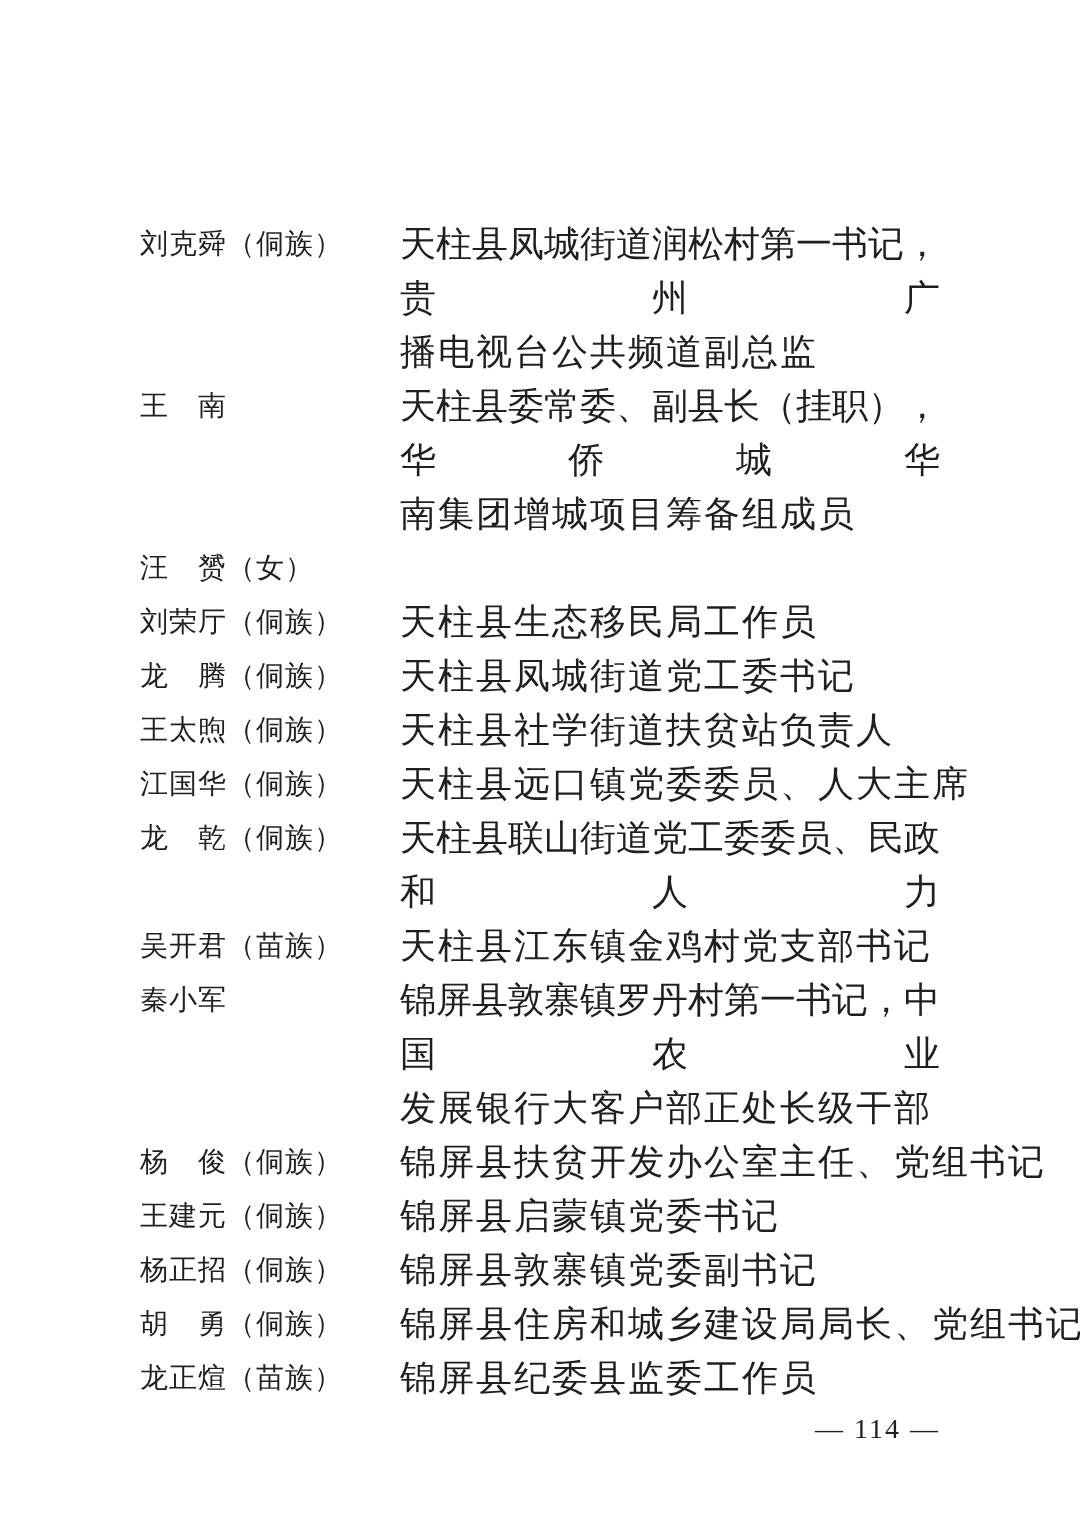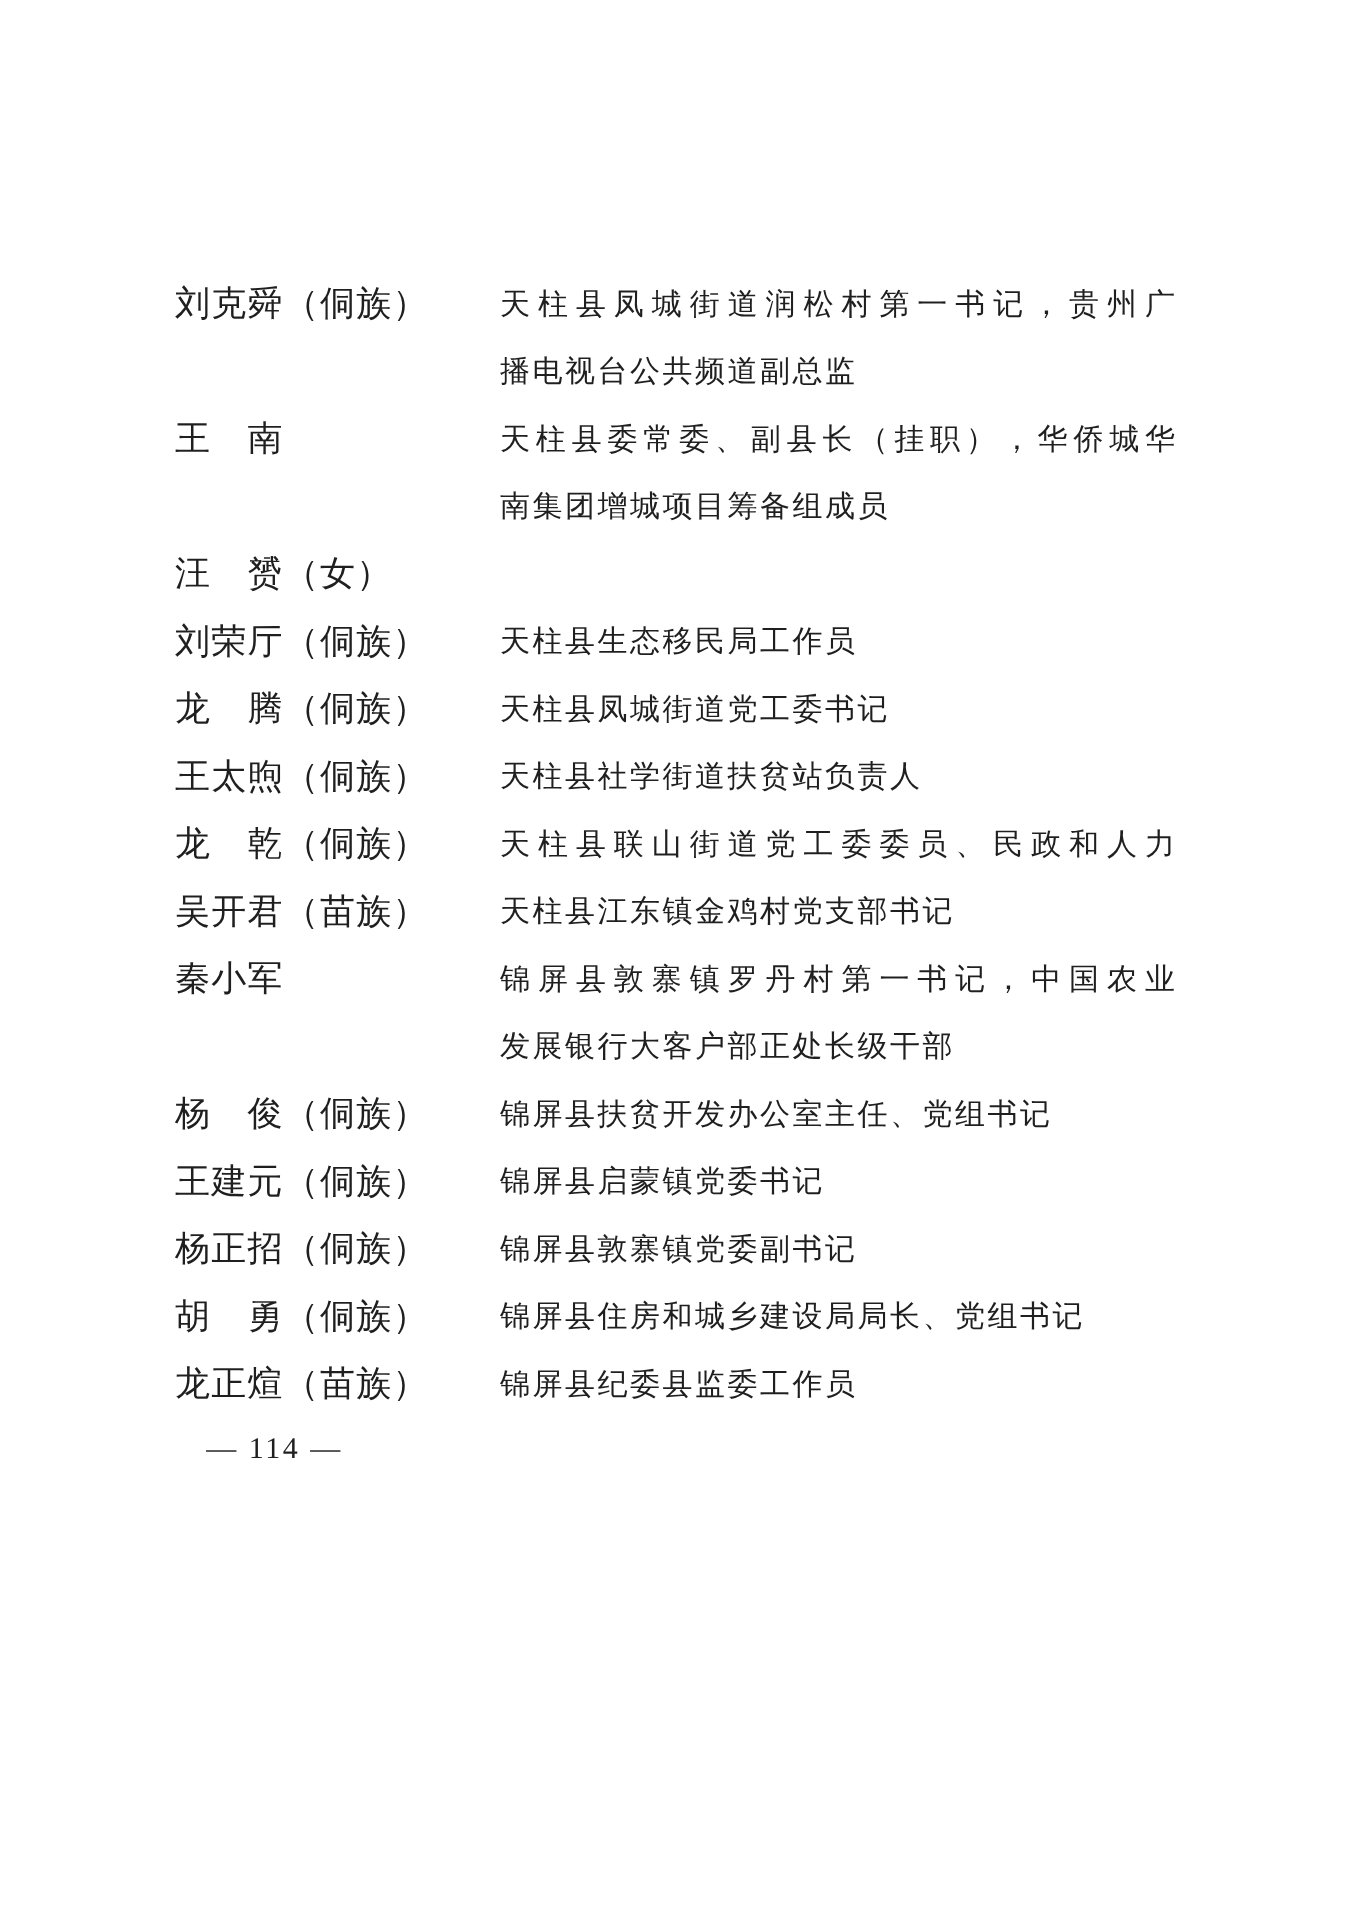--- a/index.html
+++ b/index.html
@@ -33,41 +33,42 @@
     flex: 0 0 260px;
     width: 260px;
     font-size: 28px;
     line-height: 54px;
     letter-spacing: 1px;
     white-space: nowrap;
   }
   .pos {
     flex: 0 0 540px;
     width: 540px;
-    font-size: 24px;
+    font-size: 36px;
     line-height: 54px;
   }
   .pline {
     letter-spacing: 2px;
     white-space: nowrap;
   }
   .pline.full {
     letter-spacing: 0;
     white-space: normal;
     text-align: justify;
     text-align-last: justify;
     text-justify: inter-character;
     width: 540px;
   }
   .footer {
     margin-top: 2px;
     padding-left: 25px;
-    font-size: 24px;
+    font-size: 28px;
     line-height: 44px;
     letter-spacing: 2px;
+    text-align: right;
   }
 </style>
 </head>
 <body>
 
 <div class="page">
   <div class="roster">
 
     <div class="entry">
       <div class="name">刘克舜（侗族）</div>
@@ -103,20 +104,26 @@
       </div>
     </div>
 
     <div class="entry">
       <div class="name">王太煦（侗族）</div>
       <div class="pos">
         <div class="pline">天柱县社学街道扶贫站负责人</div>
       </div>
     </div>
 
+    <div class="entry">
+      <div class="name">江国华（侗族）</div>
+      <div class="pos">
+        <div class="pline">天柱县远口镇党委委员、人大主席</div>
+      </div>
+    </div>
 
     <div class="entry">
       <div class="name">龙　乾（侗族）</div>
       <div class="pos">
         <div class="pline full">天柱县联山街道党工委委员、民政和人力</div>
       </div>
     </div>
 
     <div class="entry">
       <div class="name">吴开君（苗族）</div>

